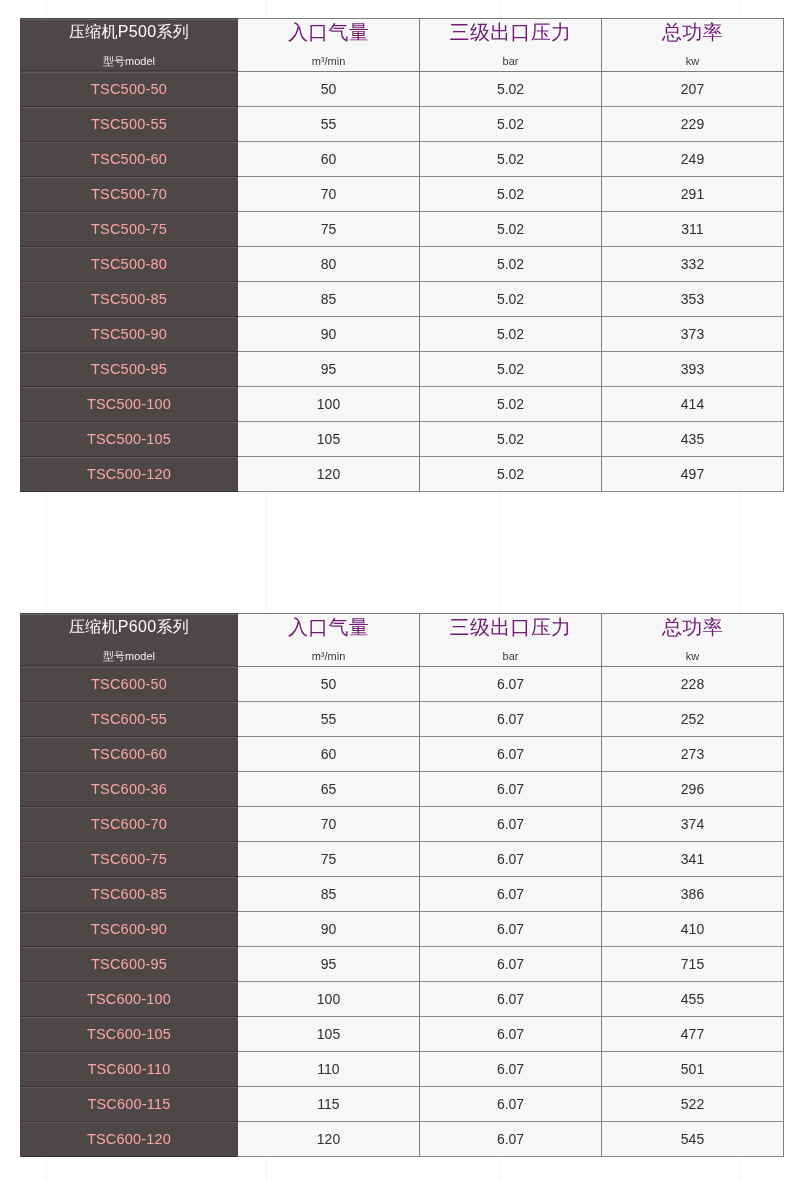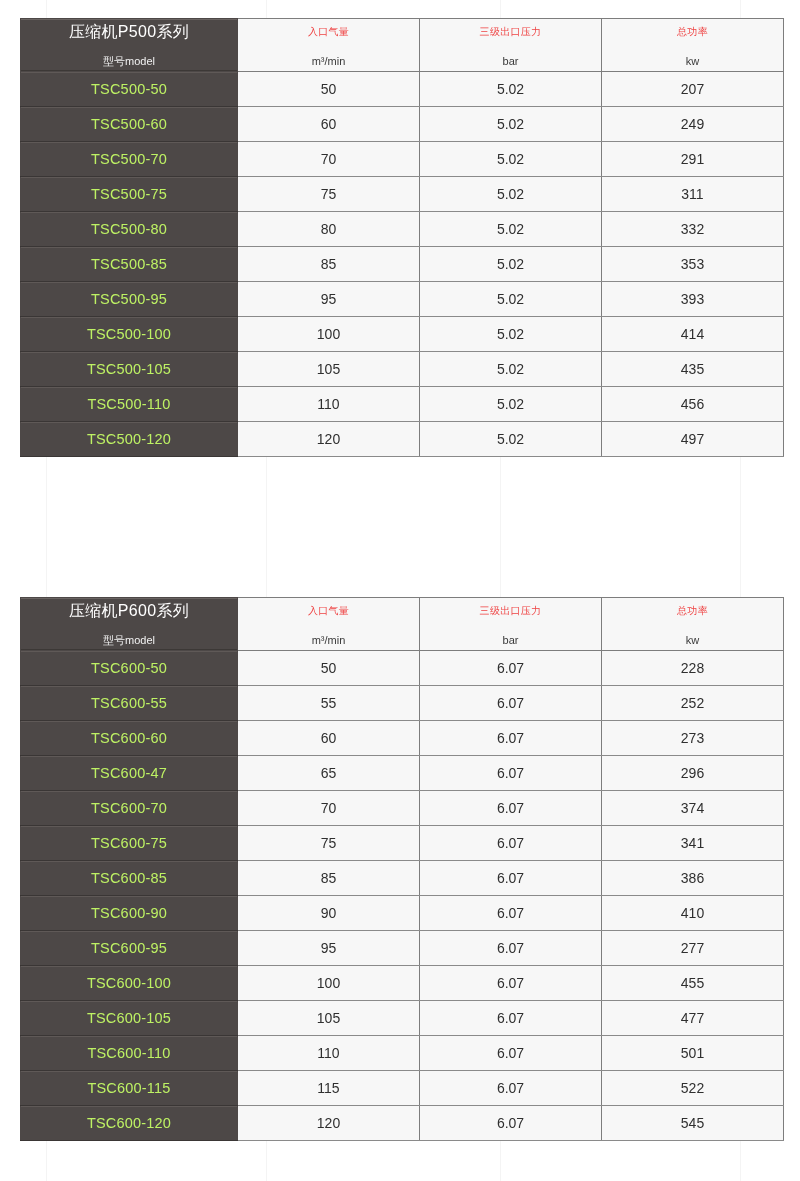--- a/index.html
+++ b/index.html
@@ -47,23 +47,23 @@
     background: #f7f7f7;
     font-weight: normal;
   }
   .hdr-row th.model-head {
     background: #4d4847;
     border: 1px solid #4d4847;
     box-shadow: inset 0 1px 0 #6a6462, inset 0 -1px 0 #3c3836;
   }
   .head-main {
     display: block;
-    font-size: 10px;
+    font-size: 20px;
     line-height: 20px;
-    color: #ef4444;
+    color: #701a75;
     letter-spacing: 0.3px;
   }
   .head-sub {
     display: block;
     font-size: 11px;
     line-height: 15px;
     color: #3a3a3a;
     margin-top: 12px;
   }
   .model-head .head-main {
@@ -83,21 +83,21 @@
     vertical-align: middle;
     font-size: 14px;
     color: #2f2f2f;
     background: #f7f7f7;
     border: 1px solid #7d7d7d;
     border-top-color: #8a8a8a;
     border-bottom-color: #8a8a8a;
   }
   .data-row td.model-cell {
     background: #4d4847;
-    color: #bef264;
+    color: #fca5a5;
     font-size: 14.5px;
     letter-spacing: 0.2px;
     border: 1px solid #4d4847;
     border-top: 1px solid #6d6766;
     border-bottom: 1px solid #3a3635;
     box-shadow: inset 0 1px 0 #5f5957;
   }
 
   
   .vline {
@@ -147,20 +147,26 @@
           </tr>
         </thead>
         <tbody>
           <tr class="data-row">
             <td class="model-cell">TSC500-50</td>
             <td>50</td>
             <td>5.02</td>
             <td>207</td>
           </tr>
           <tr class="data-row">
+            <td class="model-cell">TSC500-55</td>
+            <td>55</td>
+            <td>5.02</td>
+            <td>229</td>
+          </tr>
+          <tr class="data-row">
             <td class="model-cell">TSC500-60</td>
             <td>60</td>
             <td>5.02</td>
             <td>249</td>
           </tr>
           <tr class="data-row">
             <td class="model-cell">TSC500-70</td>
             <td>70</td>
             <td>5.02</td>
             <td>291</td>
@@ -177,52 +183,52 @@
             <td>5.02</td>
             <td>332</td>
           </tr>
           <tr class="data-row">
             <td class="model-cell">TSC500-85</td>
             <td>85</td>
             <td>5.02</td>
             <td>353</td>
           </tr>
           <tr class="data-row">
+            <td class="model-cell">TSC500-90</td>
+            <td>90</td>
+            <td>5.02</td>
+            <td>373</td>
+          </tr>
+          <tr class="data-row">
             <td class="model-cell">TSC500-95</td>
             <td>95</td>
             <td>5.02</td>
             <td>393</td>
           </tr>
           <tr class="data-row">
             <td class="model-cell">TSC500-100</td>
             <td>100</td>
             <td>5.02</td>
             <td>414</td>
           </tr>
           <tr class="data-row">
             <td class="model-cell">TSC500-105</td>
             <td>105</td>
             <td>5.02</td>
             <td>435</td>
           </tr>
           <tr class="data-row">
-            <td class="model-cell">TSC500-110</td>
-            <td>110</td>
-            <td>5.02</td>
-            <td>456</td>
-          </tr>
-          <tr class="data-row">
             <td class="model-cell">TSC500-120</td>
             <td>120</td>
             <td>5.02</td>
             <td>497</td>
           </tr>
         </tbody>
       </table>
-      <table class="spec-table" style="top: 597px; border-radius: 6px;">
+      <table class="spec-table" style="top: 613px; border-radius: 6px;">
         <colgroup>
           <col class="c-model">
           <col class="c-flow">
           <col class="c-press">
           <col class="c-power">
         </colgroup>
         <thead>
           <tr class="hdr-row">
             <th class="model-head">
               <span class="head-main">压缩机P600系列</span>
@@ -255,21 +261,21 @@
             <td>6.07</td>
             <td>252</td>
           </tr>
           <tr class="data-row">
             <td class="model-cell">TSC600-60</td>
             <td>60</td>
             <td>6.07</td>
             <td>273</td>
           </tr>
           <tr class="data-row">
-            <td class="model-cell">TSC600-47</td>
+            <td class="model-cell">TSC600-36</td>
             <td>65</td>
             <td>6.07</td>
             <td>296</td>
           </tr>
           <tr class="data-row">
             <td class="model-cell">TSC600-70</td>
             <td>70</td>
             <td>6.07</td>
             <td>374</td>
           </tr>
@@ -288,21 +294,21 @@
           <tr class="data-row">
             <td class="model-cell">TSC600-90</td>
             <td>90</td>
             <td>6.07</td>
             <td>410</td>
           </tr>
           <tr class="data-row">
             <td class="model-cell">TSC600-95</td>
             <td>95</td>
             <td>6.07</td>
-            <td>277</td>
+            <td>715</td>
           </tr>
           <tr class="data-row">
             <td class="model-cell">TSC600-100</td>
             <td>100</td>
             <td>6.07</td>
             <td>455</td>
           </tr>
           <tr class="data-row">
             <td class="model-cell">TSC600-105</td>
             <td>105</td>

